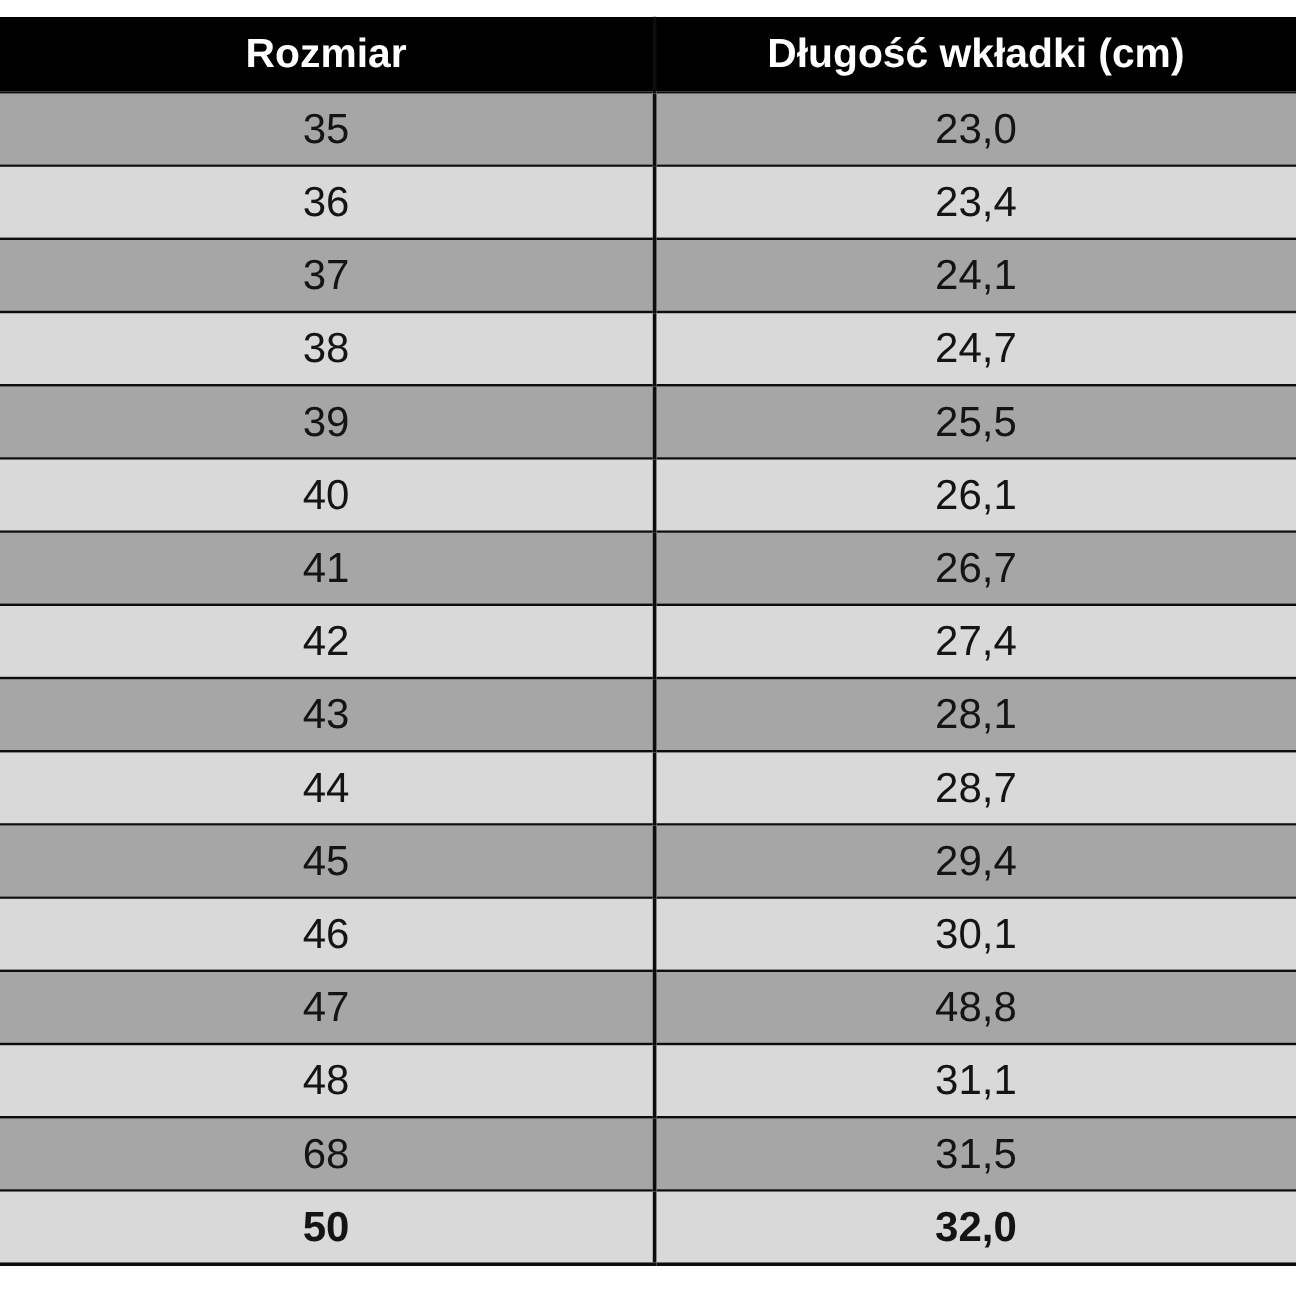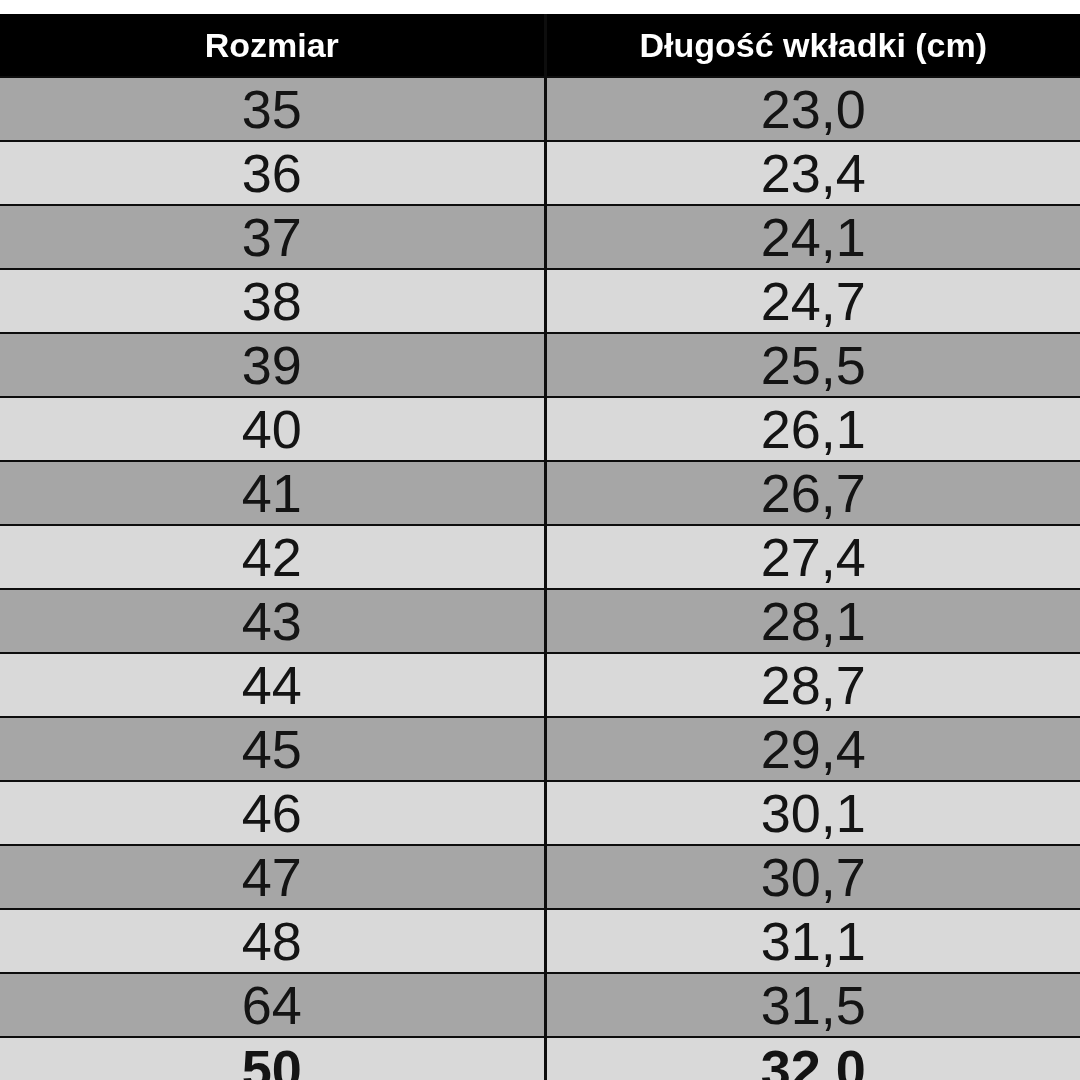--- a/index.html
+++ b/index.html
@@ -42,21 +42,21 @@
   }
   thead th {
     background: var(--header-bg);
     color: var(--header-text);
     font-weight: bold;
     font-size: 34px;
     height: 62px;
     border-bottom: 2px solid var(--border);
   }
   tbody td {
-    font-size: 54px;
+    font-size: 35px;
     color: var(--cell-text);
     height: 59px;
     border-bottom: 2px solid var(--border);
   }
   tbody td + td, thead th + th {
     border-left: 3px solid var(--border);
   }
   tbody tr.row-dark td  { background: var(--row-dark); }
   tbody tr.row-light td { background: var(--row-light); text-align: center; }
   tbody tr:last-child td { border-bottom: 3px solid var(--border); font-weight: bold; }
@@ -120,28 +120,28 @@
         <tr class="row-dark">
           <td>45</td>
           <td>29,4</td>
         </tr>
         <tr class="row-light">
           <td>46</td>
           <td>30,1</td>
         </tr>
         <tr class="row-dark">
           <td>47</td>
-          <td>30,7</td>
+          <td>48,8</td>
         </tr>
         <tr class="row-light">
           <td>48</td>
           <td>31,1</td>
         </tr>
         <tr class="row-dark">
-          <td>64</td>
+          <td>68</td>
           <td>31,5</td>
         </tr>
         <tr class="row-light">
           <td>50</td>
           <td>32,0</td>
         </tr>
       </tbody>
   </table>
 </div>
 

